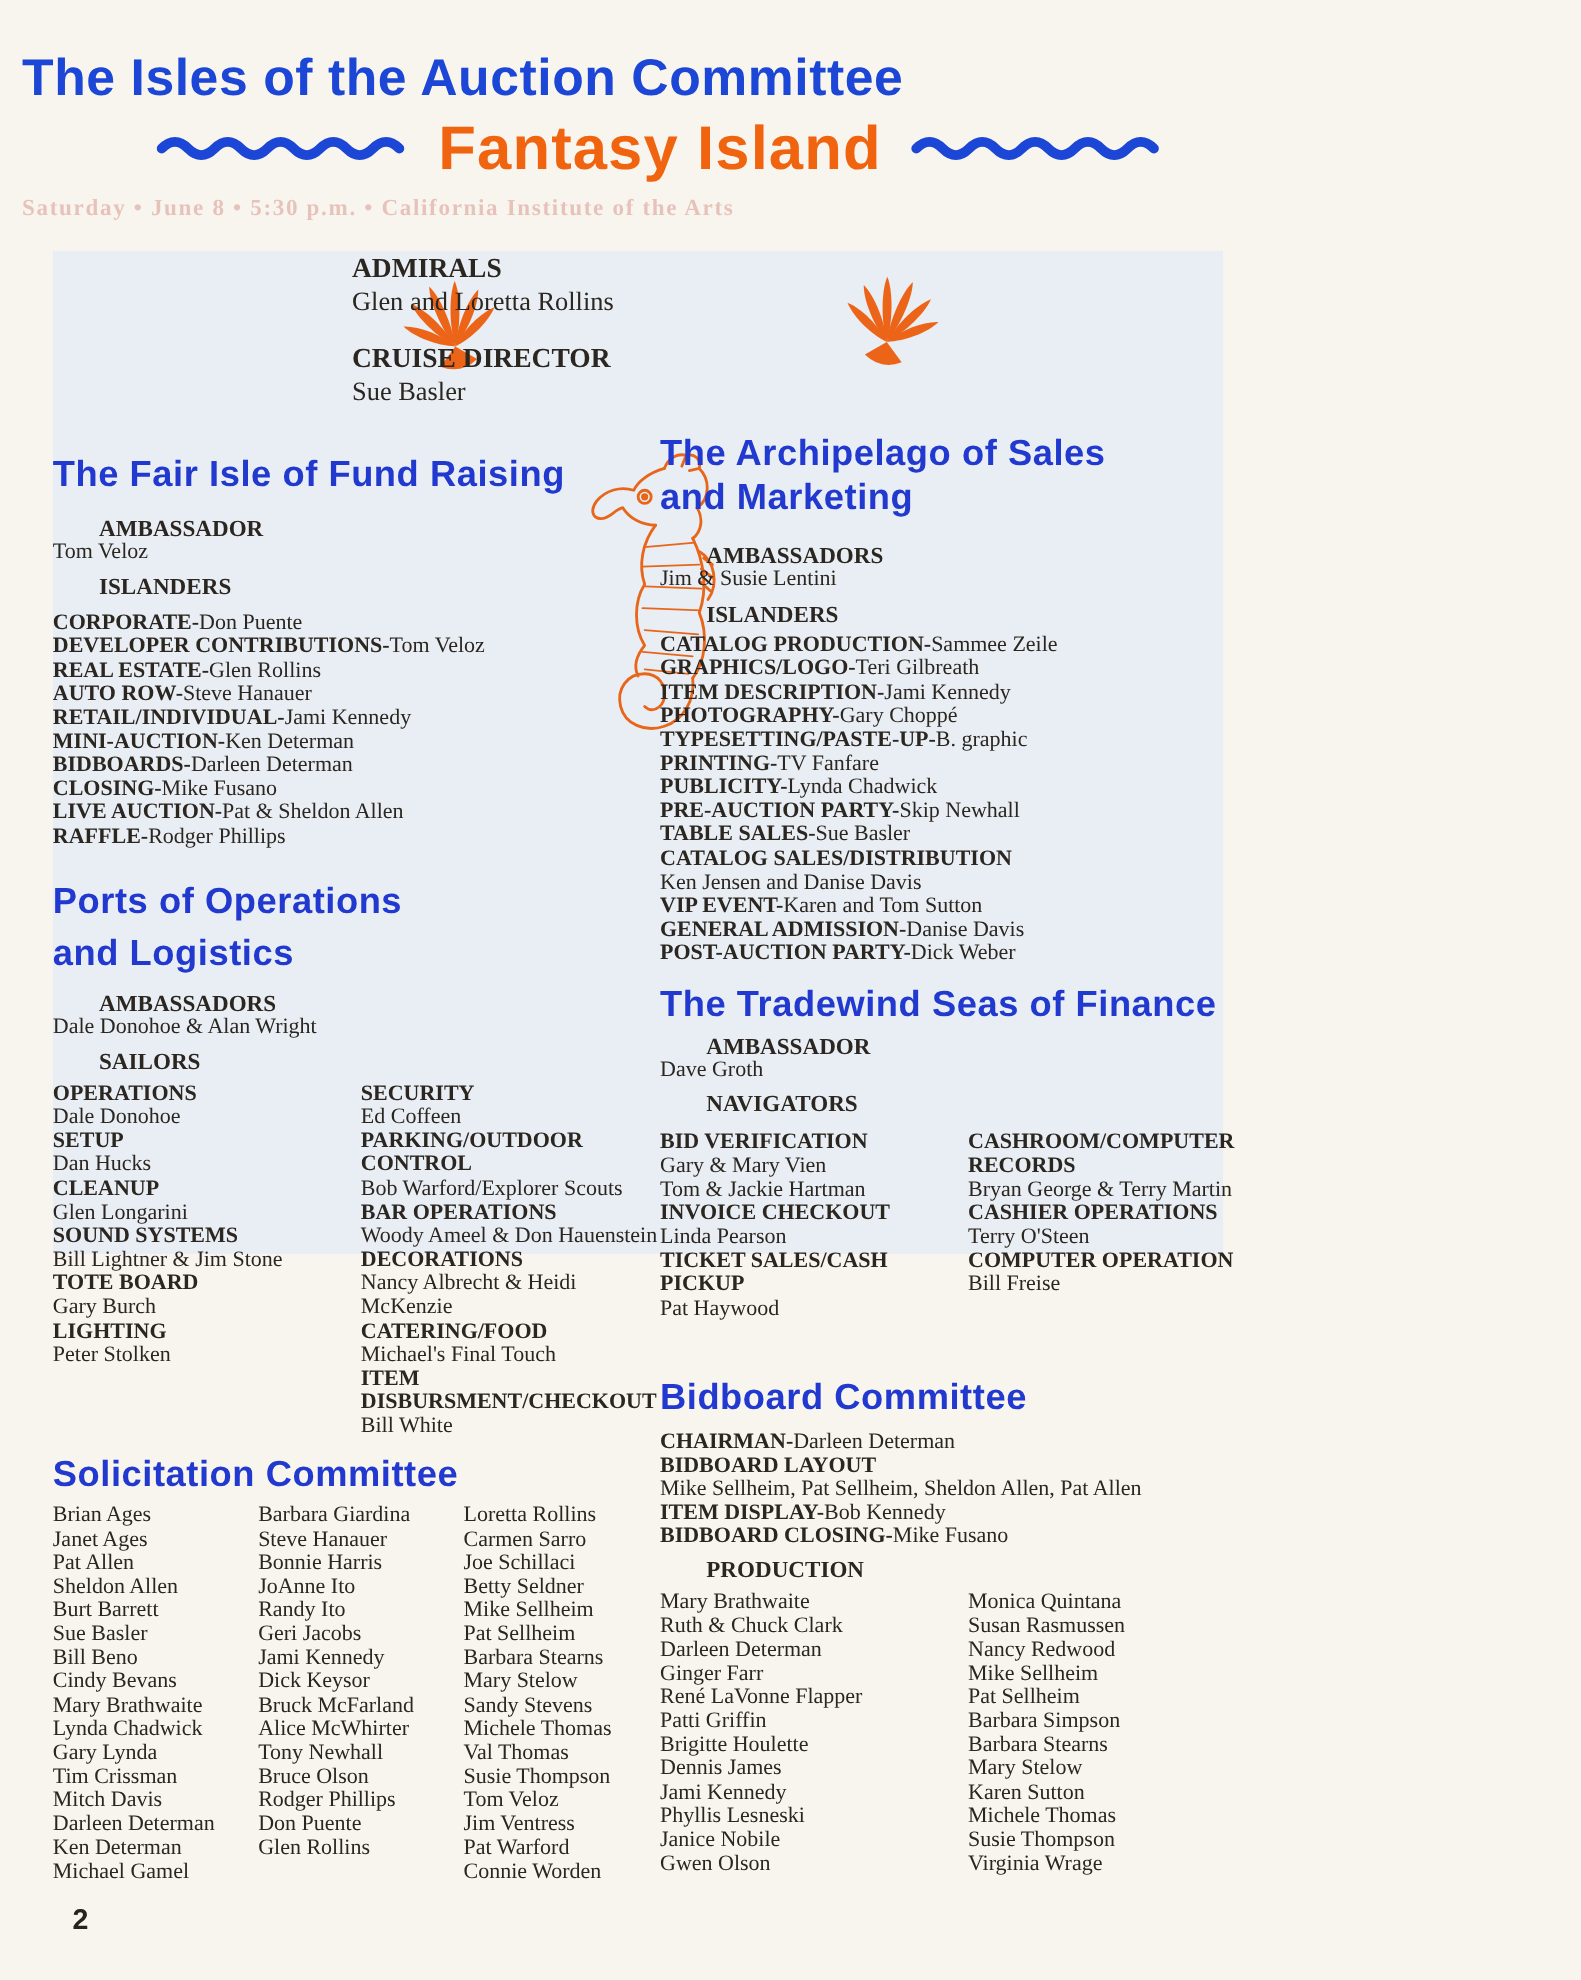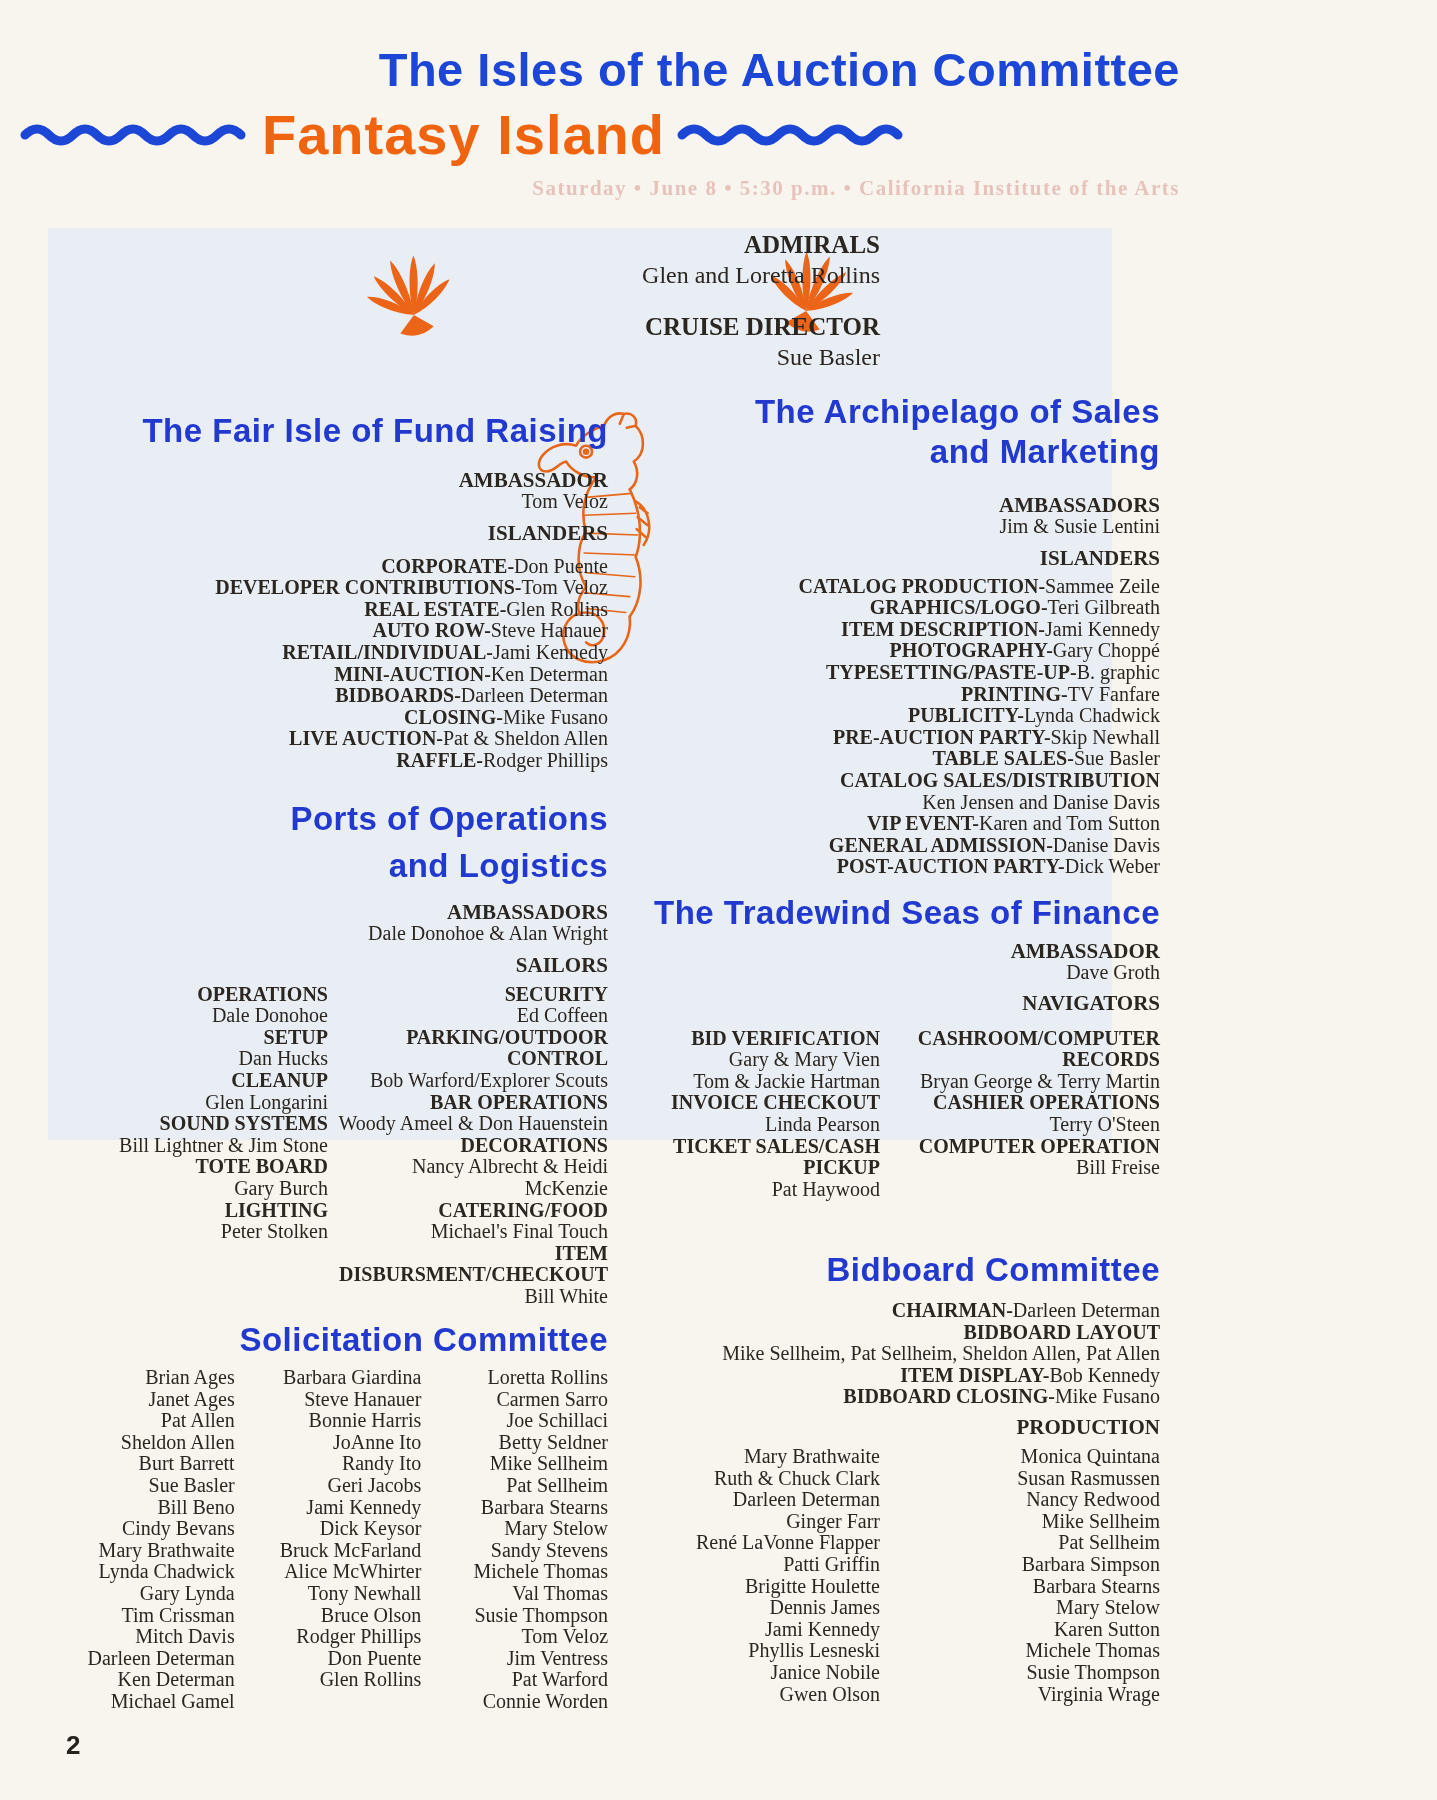--- a/index.html
+++ b/index.html
@@ -2,24 +2,24 @@
 <html><head>
 <meta charset="utf-8">
 <style>
   html,body{margin:0;padding:0;}
   body{
     width:1437px;height:1800px;position:relative;overflow:hidden;
     background:#f8f5ef;
     font-family:"Liberation Serif",serif;color:#2b2620;
   }
   .abs{position:absolute;}
-  .center{text-align:right;}
+  .center{text-align:left;}
   .panel{position:absolute;left:48px;top:228px;width:1064px;height:912px;background:#e8eef4;}
   .title{font:700 47px/52px "Liberation Sans",sans-serif;color:#1c46d6;letter-spacing:.5px;}
-  .banner{display:flex;align-items:center;gap:12px;}
+  .banner{display:flex;align-items:center;justify-content:center;gap:26px;}
   .fantasy{font:700 56px/62px "Liberation Sans",sans-serif;color:#f1640f;letter-spacing:1px;}
   .bleed{font:700 21px/24px "Liberation Serif",serif;color:rgba(201,104,94,.36);letter-spacing:1.5px;}
   .sec-h{font:700 33px/40px "Liberation Sans",sans-serif;color:#2139ce;letter-spacing:.5px;}
   .sec-h.tall{line-height:47px;}
   .lead-lbl{font-weight:700;font-size:25px;line-height:30px;}
   .lead-name{font-size:24px;line-height:30px;}
   .lbl{font-weight:700;font-size:21px;line-height:22px;padding-left:42px;}
   .ln{font-size:20px;line-height:21.6px;}
   .cols{display:flex;}
   .cols>div{flex:1;}.mt22{margin-top:22px;}.mt18{margin-top:18px;}

